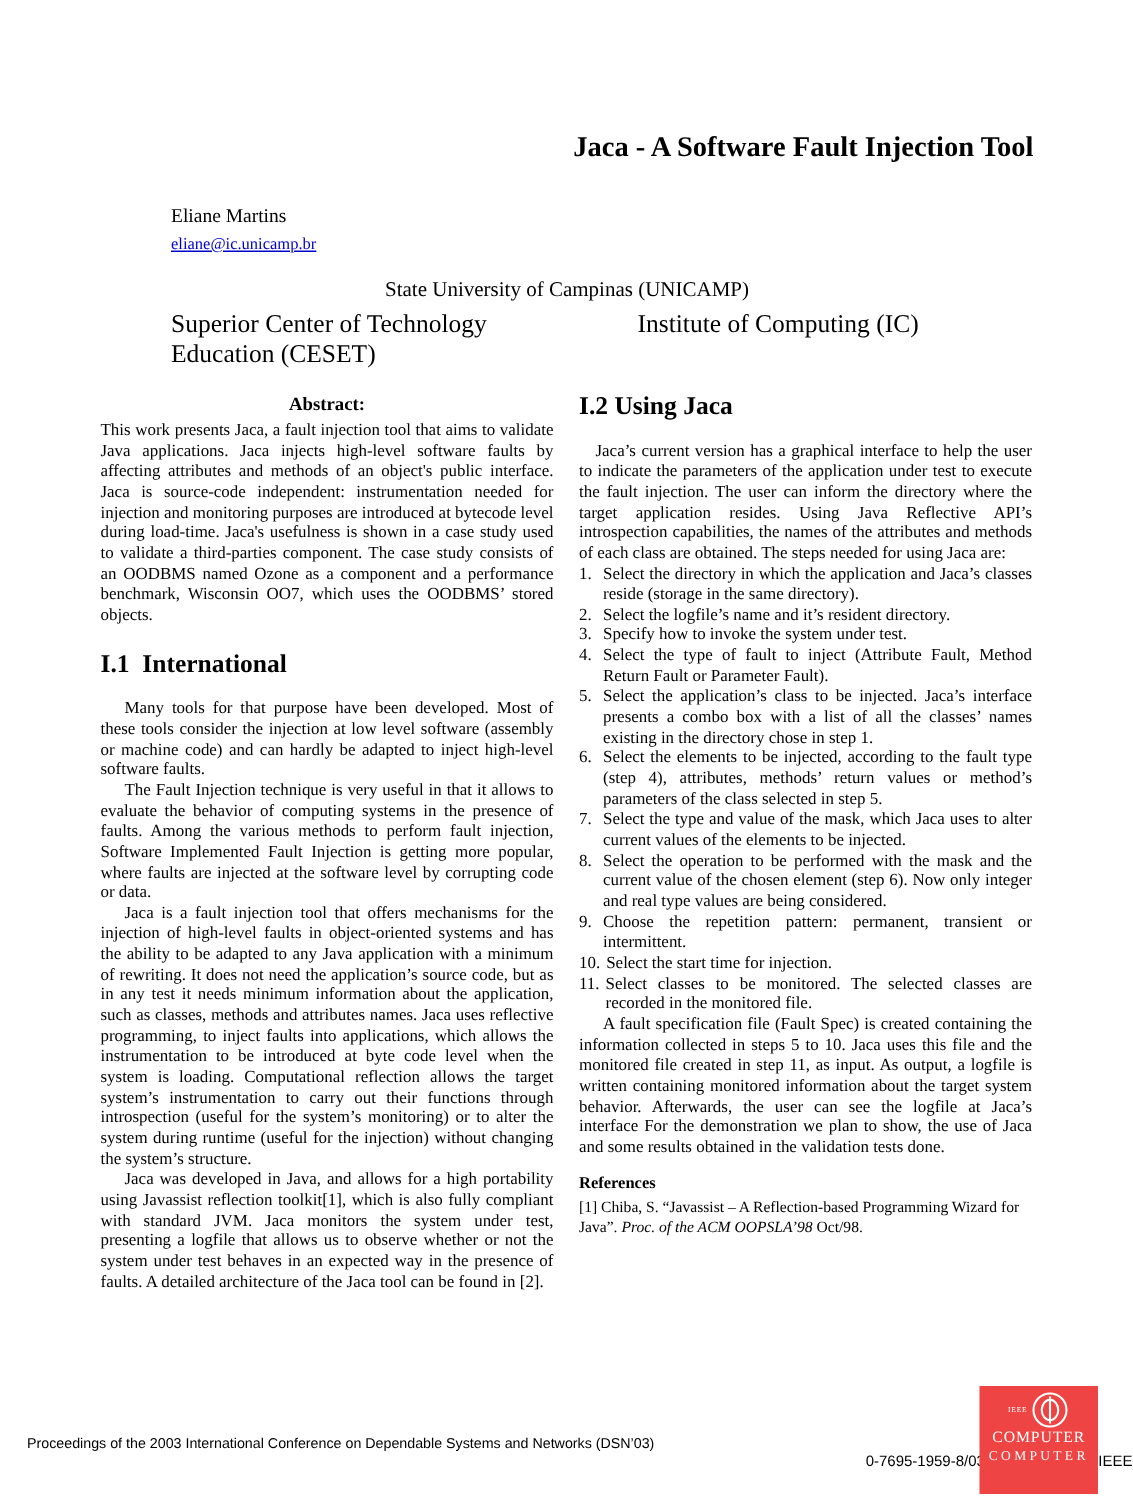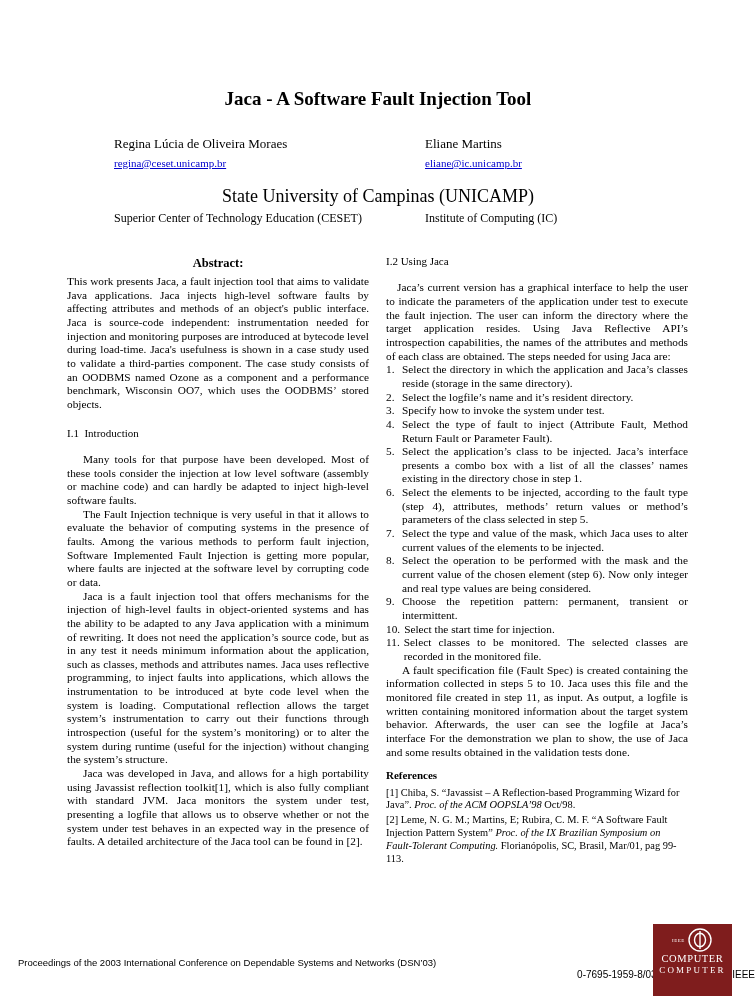--- a/index.html
+++ b/index.html
@@ -6,39 +6,39 @@
   body {
     width: 755px; height: 1000px;
     position: relative;
     background: #ffffff;
     color: #000000;
     font-family: "Liberation Serif", serif;
     overflow: hidden;
   }
   .page { position: absolute; left: 67px; top: 0; width: 622px; padding-top: 88px; }
 
-  .title { font-size: 19px; font-weight: bold; text-align: center; margin: 0 0 26px 0; }
+  .title { font-size: 19px; font-weight: bold; text-align: right; margin: 0 0 26px 0; }
 
   .authors-row { display: flex; margin-bottom: 15px; }
   .author { flex: 1; padding-left: 47px; }
   .author-name { font-size: 13px; margin-bottom: 1px; }
   .author-email { font-size: 11px; color: #0000cc; text-decoration: underline; cursor: pointer; }
 
-  .university { text-align: center; font-size: 18px; margin-bottom: 4px; }
-  .depts-row { display: flex; margin-bottom: 29px; font-size: 12px; }
+  .university { text-align: center; font-size: 14px; margin-bottom: 4px; }
+  .depts-row { display: flex; margin-bottom: 15px; font-size: 17px; }
   .dept { flex: 1; padding-left: 47px; }
 
   .columns { display: flex; gap: 17px; }
   .col { width: 302px; font-size: 11.3px; line-height: 1.21; text-align: justify; }
   p { margin: 0; }
   .indent { text-indent: 16px; }
   .indent-sm { text-indent: 11px; }
 
   .abstract-heading { text-align: center; font-weight: bold; font-size: 12.5px; margin: 1px 0 4px 0; }
-  h2.sec { font-size: 11px; font-weight: normal; margin: 15px 0 13px 0; text-align: left; white-space: pre-wrap; }
+  h2.sec { font-size: 17px; font-weight: bold; margin: 15px 0 13px 0; text-align: left; white-space: pre-wrap; }
   h2.sec-first { margin-top: 0; }
 
   .steps { }
   .step { display: flex; }
   .step-num { min-width: 12px; padding-right: 4px; white-space: nowrap; }
   .step-text { flex: 1; text-align: justify; }
 
   .refs-heading { font-size: 11px; font-weight: bold; margin: 10px 0 4px 0; }
   .ref { font-size: 10.4px; line-height: 1.24; text-align: left; margin-bottom: 2px; }
   .it { font-style: italic; }
@@ -48,60 +48,56 @@
     font-family: "Liberation Sans", sans-serif; font-size: 9.5px;
   }
   .footer-line2 {
     position: absolute; left: 0; top: 969px; width: 755px; text-align: right;
     font-family: "Liberation Sans", sans-serif; font-size: 10px;
   }
 
   .cs-logo {
     position: absolute; right: 23px; bottom: 4px;
     width: 79px; height: 72px;
-    background: #7f1d1d; color: #ffffff;
+    background: #ef4444; color: #ffffff;
     text-align: center;
   }
   .emblem-row { display: flex; align-items: center; justify-content: center; gap: 2px; padding-top: 3px; }
   .ieee-label { font-size: 5px; letter-spacing: 0.5px; }
   .logo-computer { font-size: 10.5px; letter-spacing: 0.6px; line-height: 1.15; }
   .logo-society { font-size: 9px; letter-spacing: 2.2px; line-height: 1.15; }
 </style>
 </head>
 <body>
 
 <div class="page">
 
   <h1 class="title">Jaca - A Software Fault Injection Tool</h1>
 
   <div class="authors-row">
-    <div class="author">
-      <div class="author-name">Regina Lúcia de Oliveira Moraes</div>
-      <a class="author-email">regina@ceset.unicamp.br</a>
-    </div>
     <div class="author">
       <div class="author-name">Eliane Martins</div>
       <a class="author-email">eliane@ic.unicamp.br</a>
     </div>
   </div>
 
   <div class="university">State University of Campinas (UNICAMP)</div>
 
   <div class="depts-row">
     <div class="dept">Superior Center of Technology Education (CESET)</div>
     <div class="dept">Institute of Computing (IC)</div>
   </div>
 
   <div class="columns">
 
     <div class="col">
       <div class="abstract-heading">Abstract:</div>
       <p>This work presents Jaca, a fault injection tool that aims to validate Java applications. Jaca injects high-level software faults by affecting attributes and methods of an object's public interface. Jaca is source-code independent: instrumentation needed for injection and monitoring purposes are introduced at bytecode level during load-time. Jaca's usefulness is shown in a case study used to validate a third-parties component. The case study consists of an OODBMS named Ozone as a component and a performance benchmark, Wisconsin OO7, which uses the OODBMS’ stored objects.</p>
 
-      <h2 class="sec">I.1  Introduction</h2>
+      <h2 class="sec">I.1  International</h2>
       <p class="indent">Many tools for that purpose have been developed. Most of these tools consider the injection at low level software (assembly or machine code) and can hardly be adapted to inject high-level software faults.</p>
       <p class="indent">The Fault Injection technique is very useful in that it allows to evaluate the behavior of computing systems in the presence of faults. Among the various methods to perform fault injection, Software Implemented Fault Injection is getting more popular, where faults are injected at the software level by corrupting code or data.</p>
       <p class="indent">Jaca is a fault injection tool that offers mechanisms for the injection of high-level faults in object-oriented systems and has the ability to be adapted to any Java application with a minimum of rewriting. It does not need the application’s source code, but as in any test it needs minimum information about the application, such as classes, methods and attributes names. Jaca uses reflective programming, to inject faults into applications, which allows the instrumentation to be introduced at byte code level when the system is loading. Computational reflection allows the target system’s instrumentation to carry out their functions through introspection (useful for the system’s monitoring) or to alter the system during runtime (useful for the injection) without changing the system’s structure.</p>
       <p class="indent">Jaca was developed in Java, and allows for a high portability using Javassist reflection toolkit[1], which is also fully compliant with standard JVM. Jaca monitors the system under test, presenting a logfile that allows us to observe whether or not the system under test behaves in an expected way in the presence of faults. A detailed architecture of the Jaca tool can be found in [2].</p>
     </div>
 
     <div class="col">
       <h2 class="sec sec-first">I.2 Using Jaca</h2>
       <p class="indent-sm">Jaca’s current version has a graphical interface to help the user to indicate the parameters of the application under test to execute the fault injection. The user can inform the directory where the target application resides. Using Java Reflective API’s introspection capabilities, the names of the attributes and methods of each class are obtained. The steps needed for using Jaca are:</p>
 
@@ -149,21 +145,20 @@
         <div class="step">
           <span class="step-num">11.</span>
           <span class="step-text">Select classes to be monitored. The selected classes are recorded in the monitored file.</span>
         </div>
       </div>
 
       <p class="indent">A fault specification file (Fault Spec) is created containing the information collected in steps 5 to 10. Jaca uses this file and the monitored file created in step 11, as input. As output, a logfile is written containing monitored information about the target system behavior. Afterwards, the user can see the logfile at Jaca’s interface For the demonstration we plan to show, the use of Jaca and some results obtained in the validation tests done.</p>
 
       <div class="refs-heading">References</div>
       <p class="ref"><span>[1] Chiba, S. “Javassist – A Reflection-based Programming Wizard for Java”. </span><span class="it">Proc. of the ACM OOPSLA’98</span><span> Oct/98.</span></p>
-      <p class="ref"><span>[2] Leme, N. G. M.; Martins, E; Rubira, C. M. F. “A Software Fault Injection Pattern System” </span><span class="it">Proc. of the IX Brazilian Symposium on Fault-Tolerant Computing.</span><span> Florianópolis, SC, Brasil, Mar/01, pag 99-113.</span></p>
     </div>
 
   </div>
 </div>
 
 <div class="footer-line1">Proceedings of the 2003 International Conference on Dependable Systems and Networks (DSN’03)</div>
 <div class="footer-line2">0-7695-1959-8/03 $17.00 (c) 2003 IEEE</div>
 
 <div class="cs-logo">
   <div class="emblem-row">

